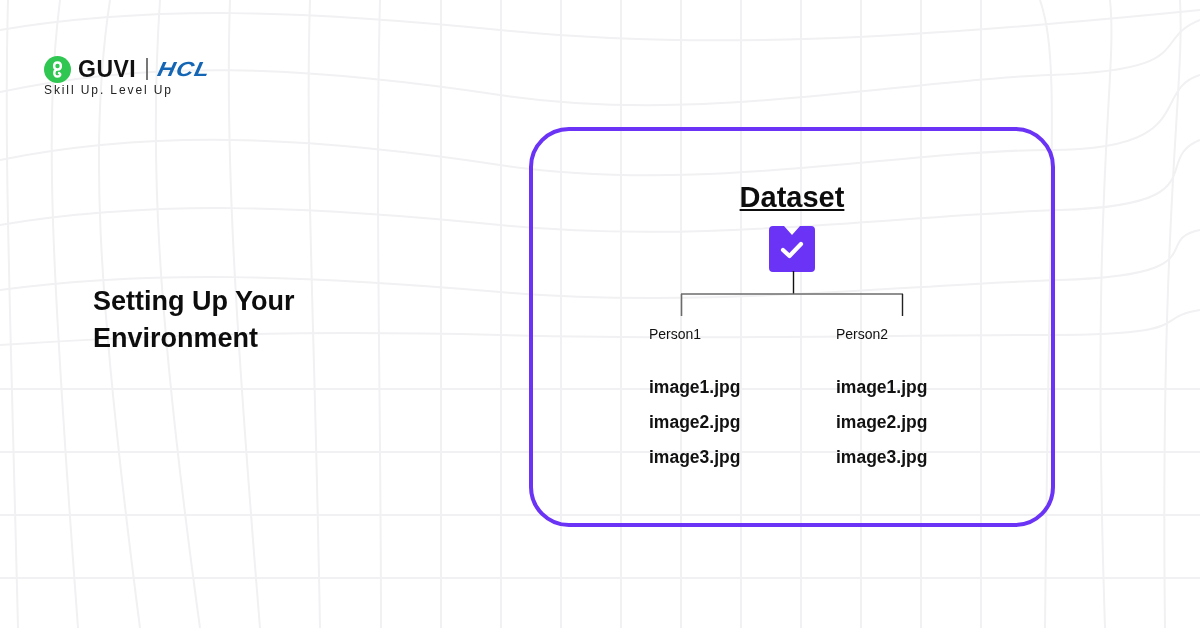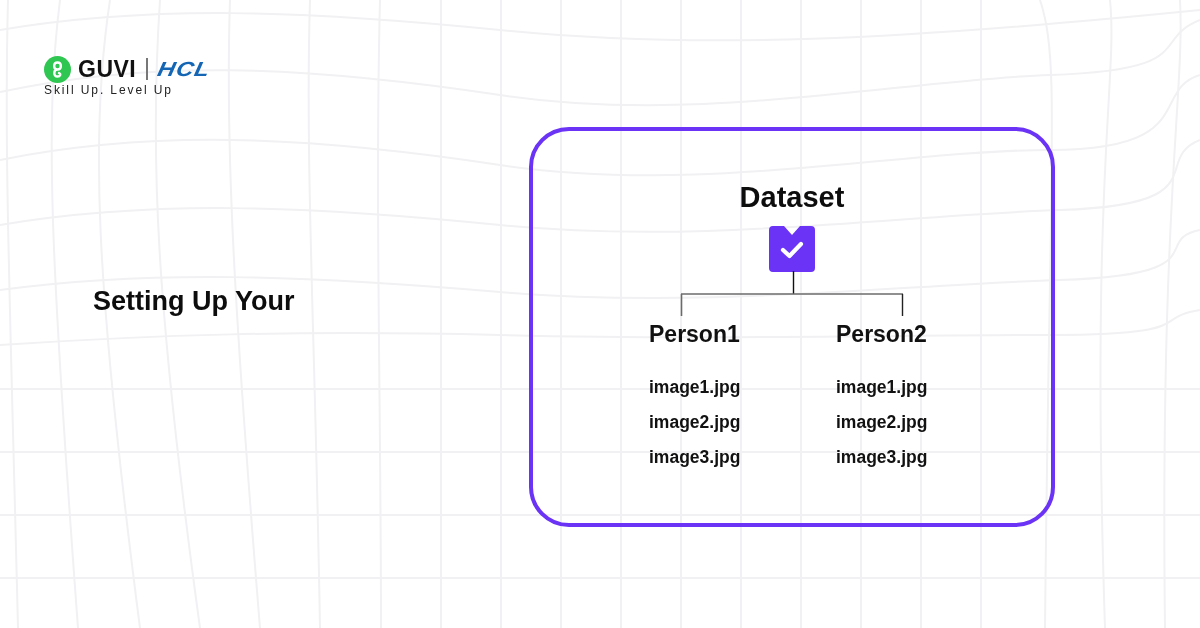--- a/index.html
+++ b/index.html
@@ -30,28 +30,28 @@
     .heading {
       position: absolute; left: 93px; top: 283px; z-index: 2;
       font-weight: bold; font-size: 27px; line-height: 37px; color: #0d0d0d;
     }
 
     .card {
       position: absolute; left: 529px; top: 127px; width: 518px; height: 392px;
       border: 4px solid #6a33f5; border-radius: 40px; z-index: 1;
       background: transparent;
     }
-    .ds-title-wrap { position: absolute; left: 692px; top: 181px; width: 200px; text-align: center; z-index: 2; font-weight: bold; font-size: 29px; color: #0d0d0d; }
+    .ds-title-wrap { position: absolute; left: 692px; top: 181px; width: 200px; text-align: center; z-index: 2; font-weight: bold; font-size: 29px; color: #0d0d0d; text-decoration: underline; }
     .ds-icon { position: absolute; left: 769px; top: 226px; z-index: 2; }
     .connector { position: absolute; left: 0; top: 0; z-index: 2; }
 
     .col { position: absolute; z-index: 2; }
     .col-left { left: 649px; top: 323px; }
     .col-right { left: 836px; top: 323px; }
-    .col-head { font-weight: bold; font-size: 23px; height: 22px; line-height: 22px; }
+    .col-head { font-weight: normal; font-size: 14px; height: 22px; line-height: 22px; }
     .col-item { font-weight: bold; font-size: 17.5px; height: 35px; line-height: 35px; }
     .col-items { margin-top: 25px; }
   </style>
 </head>
 <body>
 
 <svg class="grid" viewBox="0 0 1200 628" xmlns="http://www.w3.org/2000/svg">
 
   <path d="M8 0 C 4 150, 10 300, 18 628"></path>
   <path d="M60 0 C 45 120, 50 250, 78 628"></path>
@@ -95,20 +95,21 @@
     </div>
     <span class="guvi-text">GUVI</span>
     <span class="brand-sep"></span>
     <span class="hcl-text">HCL</span>
   </div>
   <div class="tagline">Skill Up. Level Up</div>
 </div>
 
 <div class="heading">
   <div>Setting Up Your</div>
+  <div>Environment</div>
 </div>
 
 <div class="card"></div>
 
 <div class="ds-title-wrap">Dataset</div>
 
 <div class="ds-icon">
   <svg width="46" height="46" viewBox="0 0 46 46" xmlns="http://www.w3.org/2000/svg">
     <path d="M4 0 H15 L23 9 L31 0 H42 A4 4 0 0 1 46 4 V42 A4 4 0 0 1 42 46 H4 A4 4 0 0 1 0 42 V4 A4 4 0 0 1 4 0 Z" fill="#6a33f5"></path>
     <path d="M14 24 L20.5 30 L32 18" fill="none" stroke="#ffffff" stroke-width="4.2" stroke-linecap="round" stroke-linejoin="round"></path>

